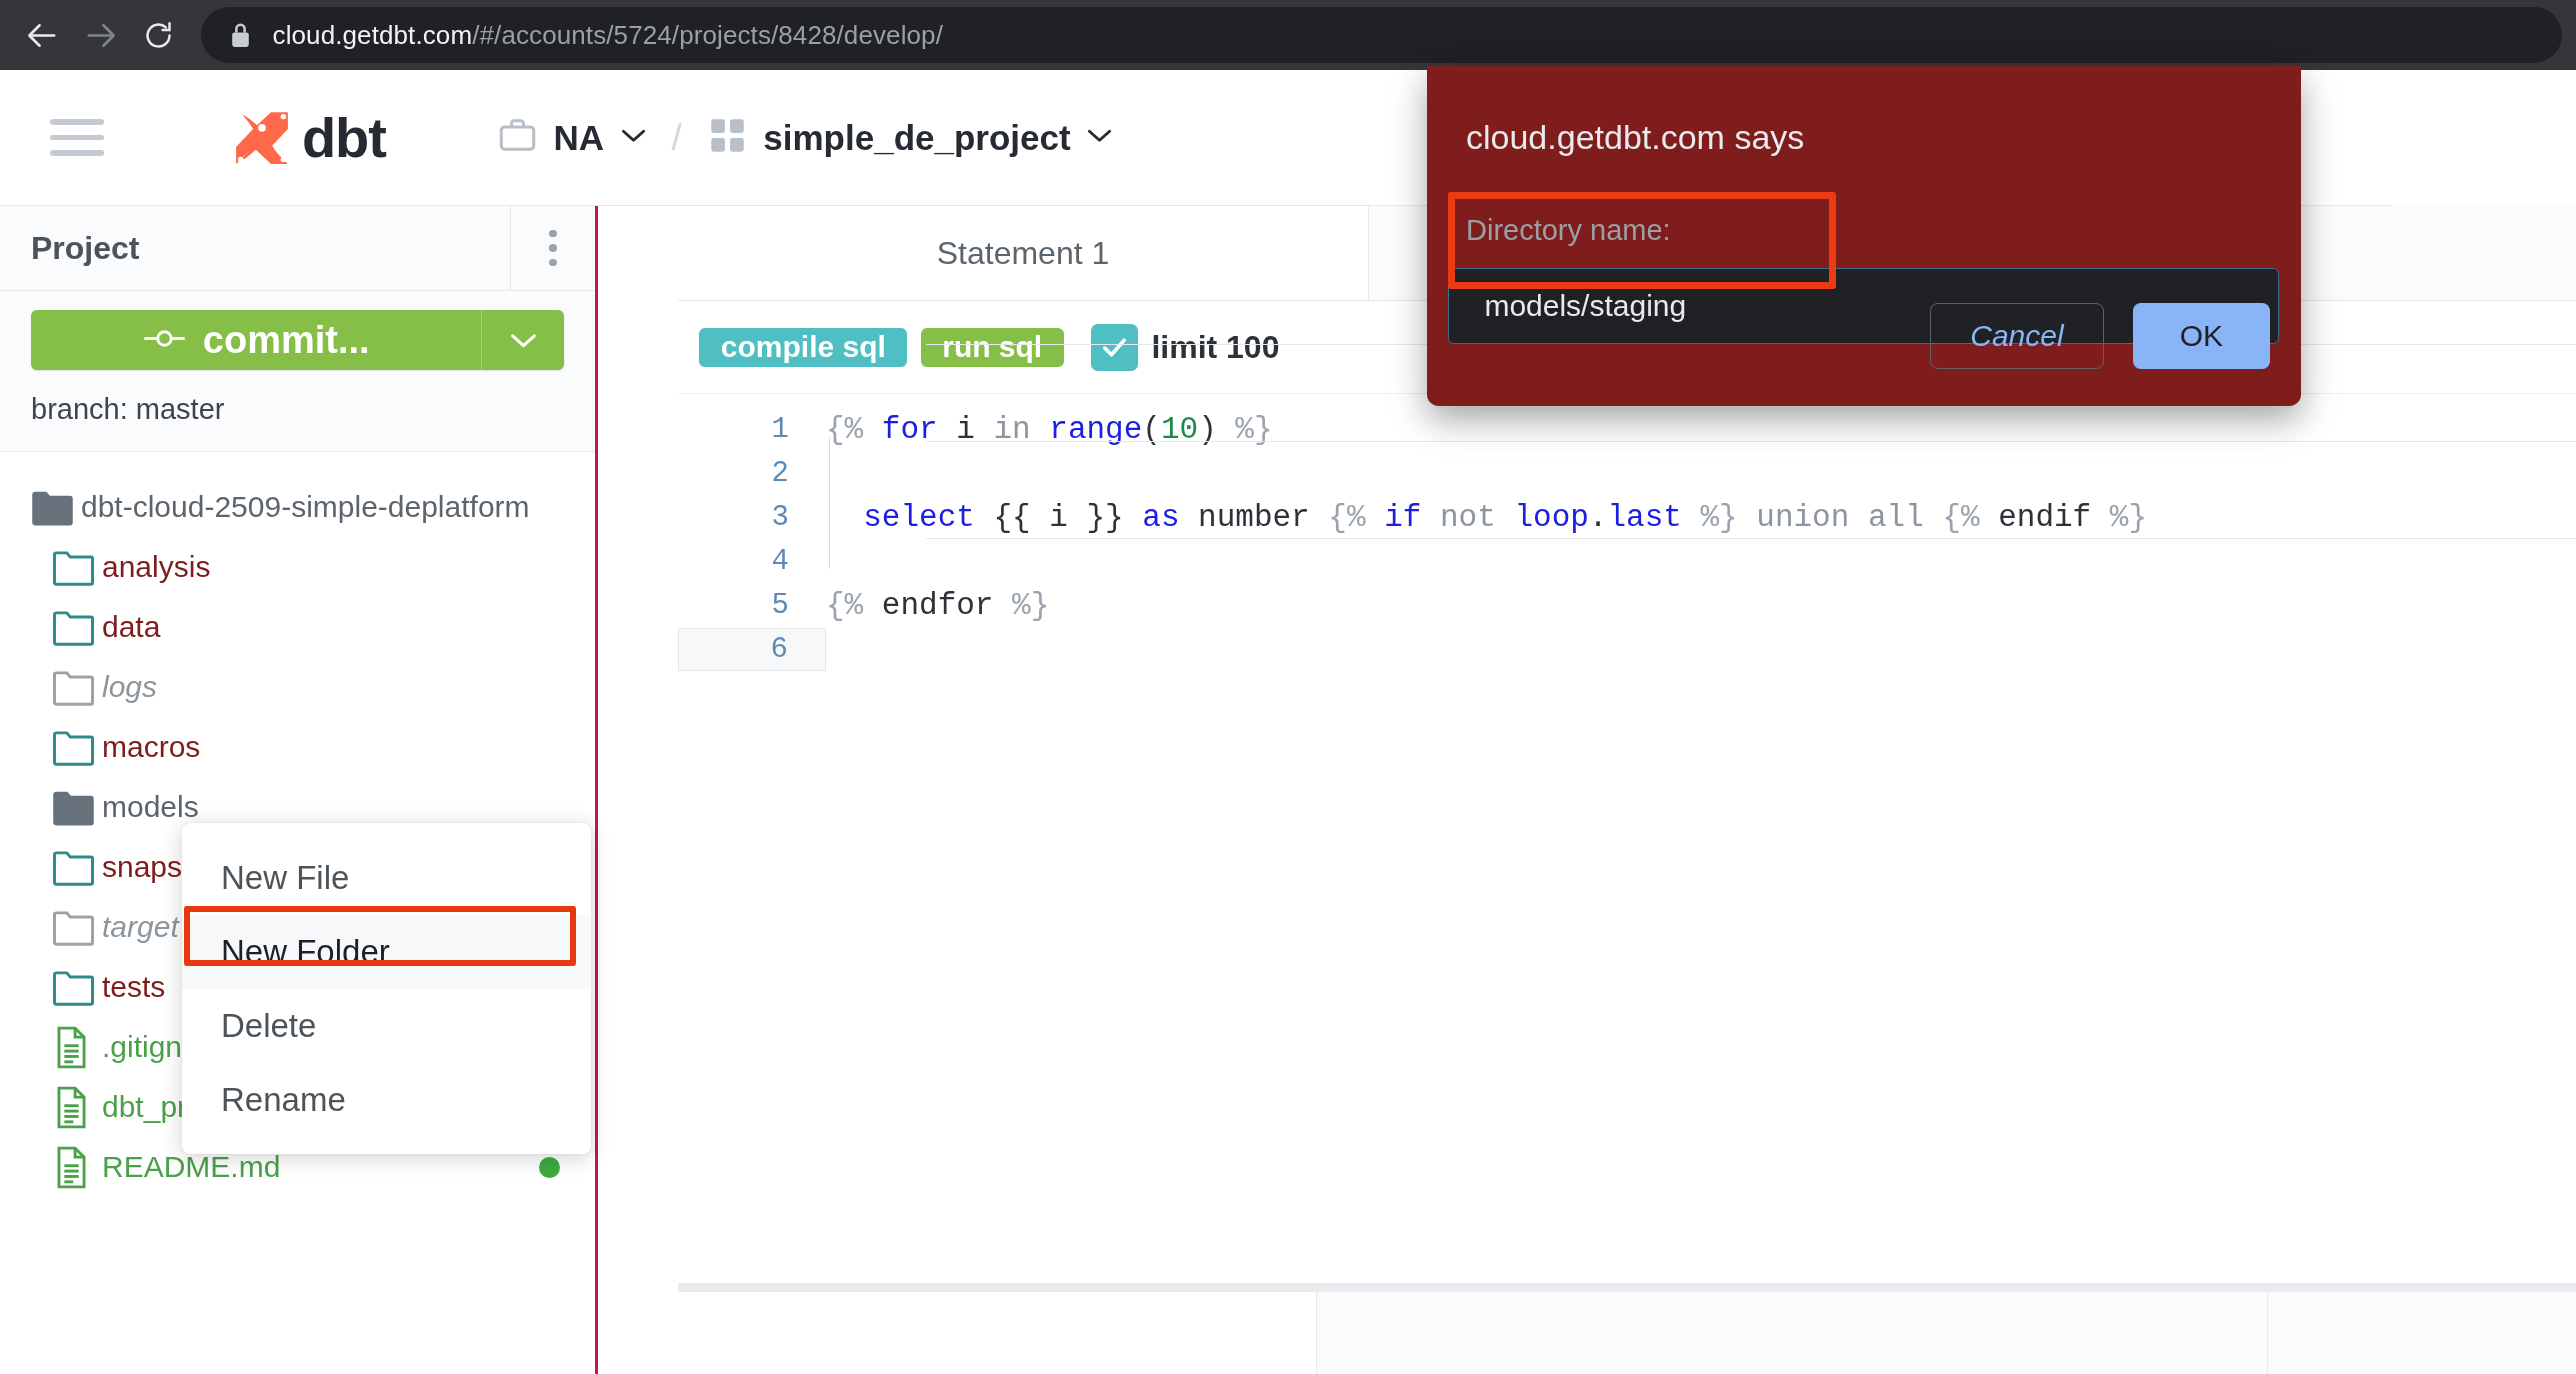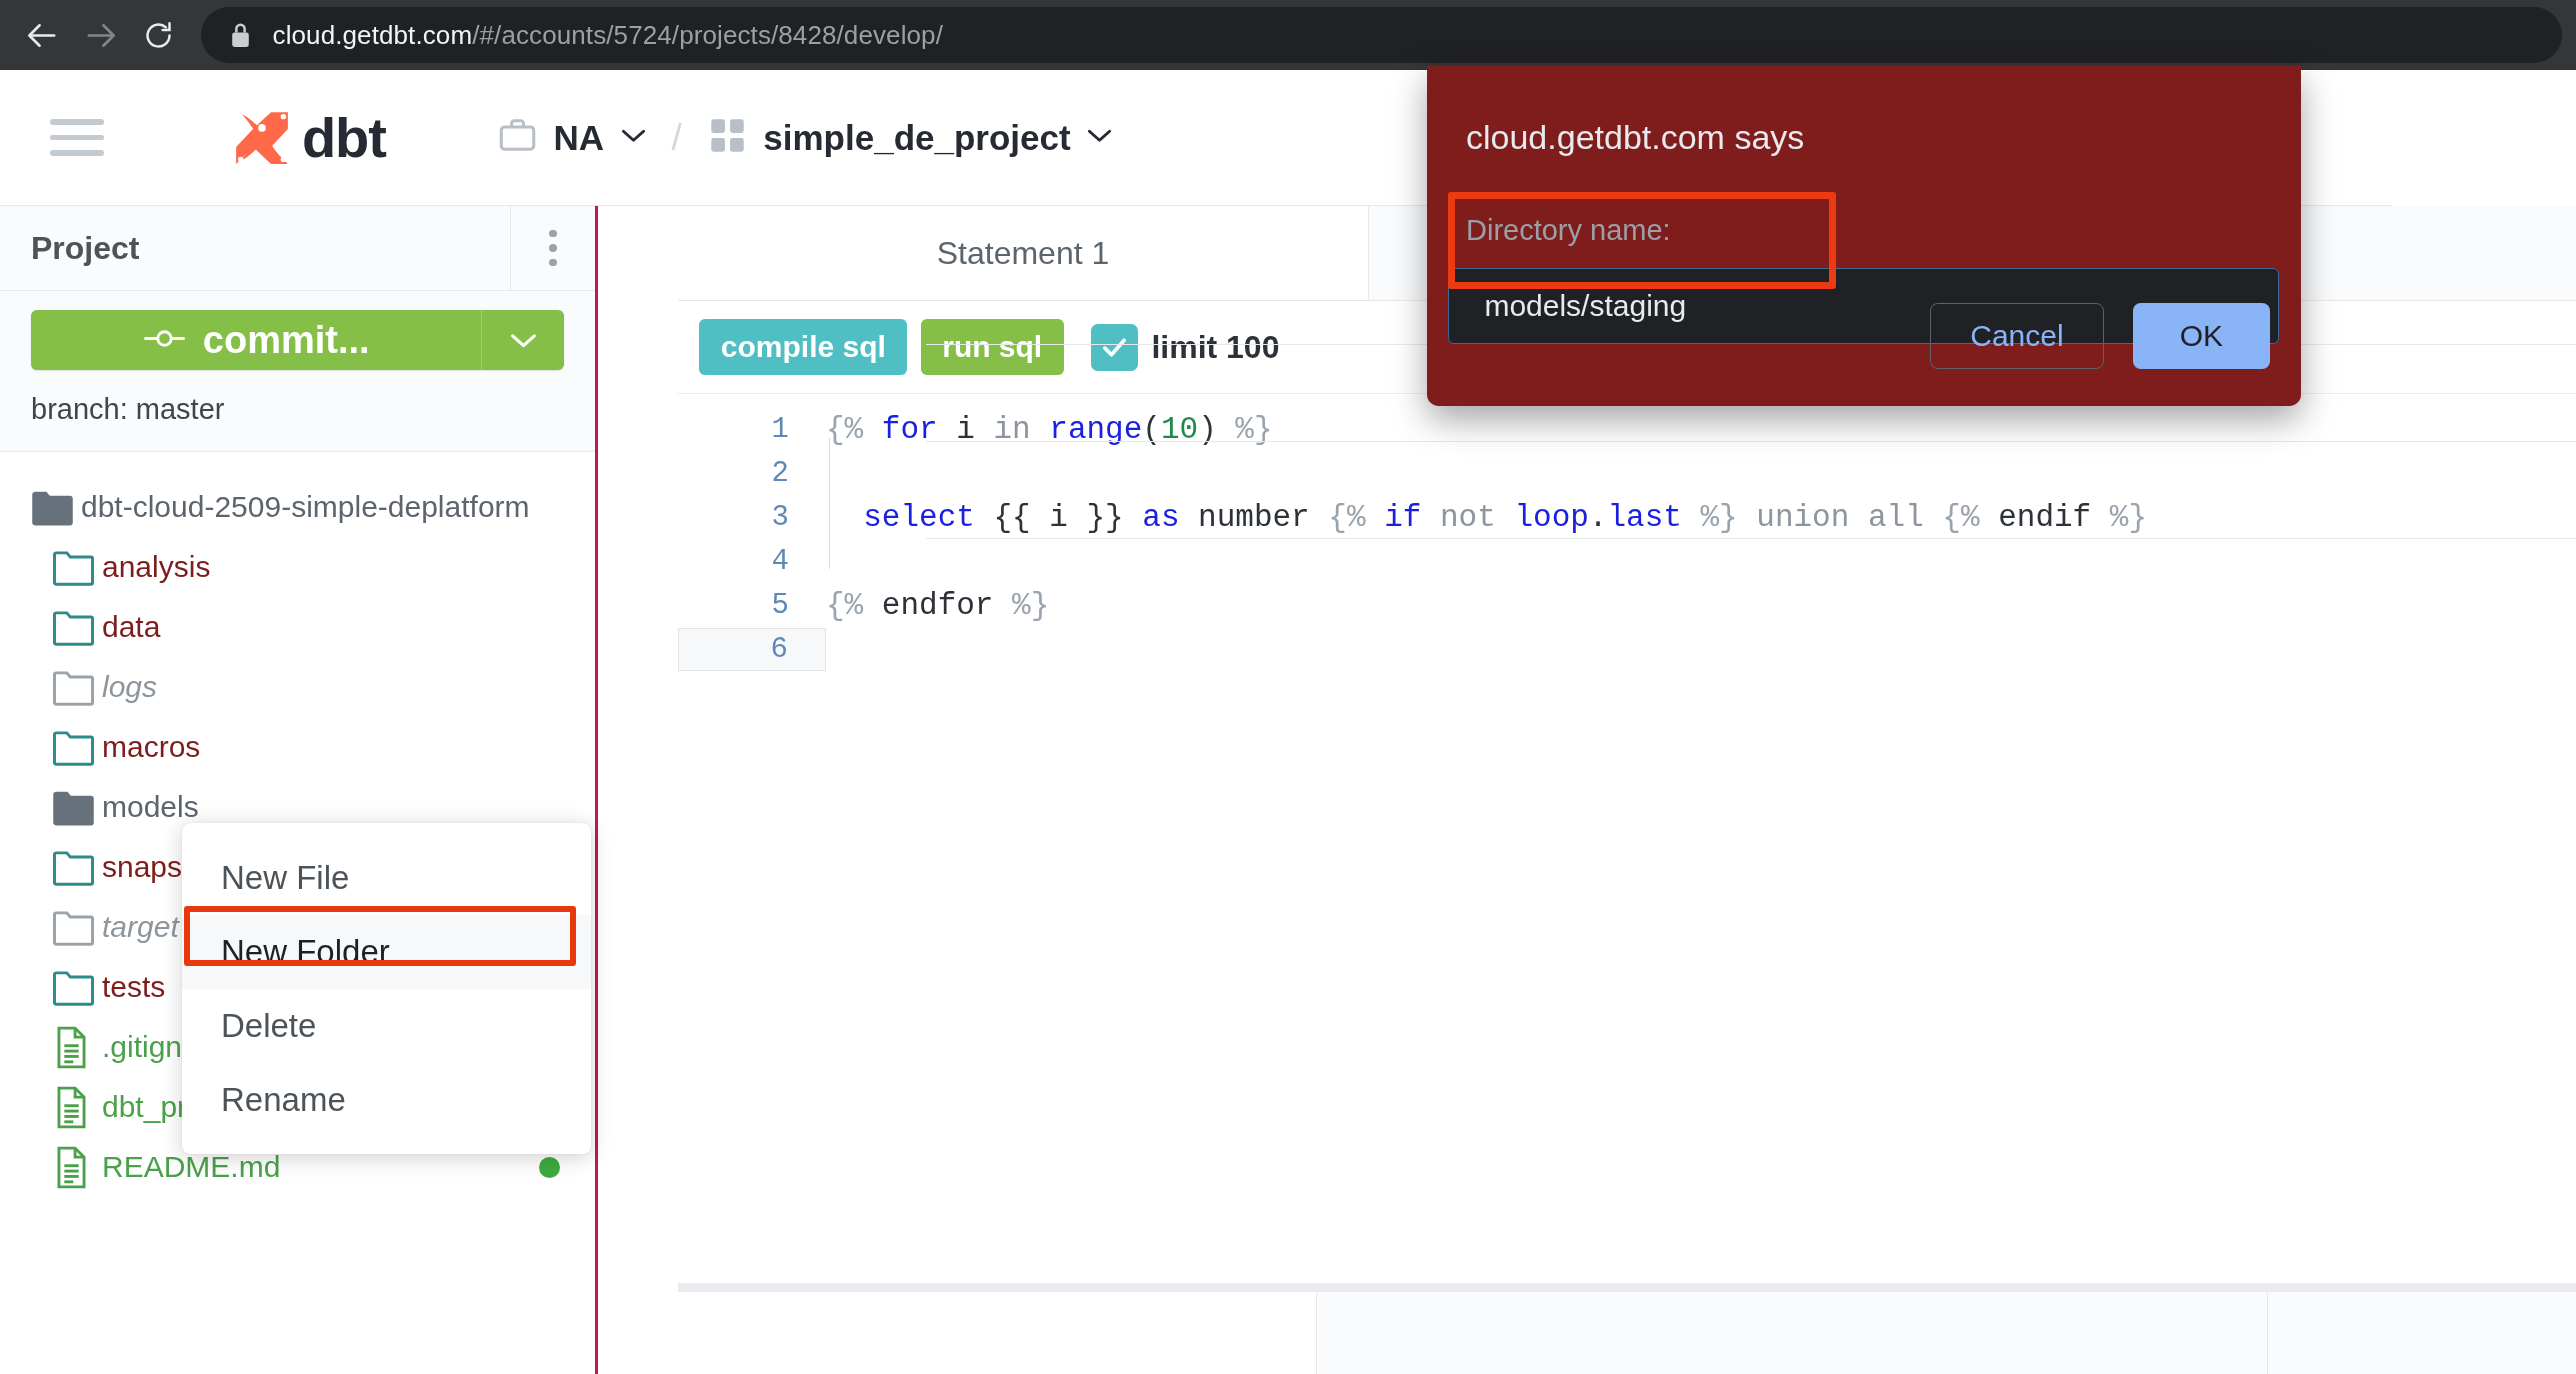--- a/index.html
+++ b/index.html
@@ -90,21 +90,21 @@
   
   #main { position: absolute; left: 678px; top: 206px; right: 0; bottom: 0; background: #ffffff; }
   #tabbar { height: 95px; border-bottom: 1px solid #e7e8ea; display: flex; align-items: stretch; background: #ffffff; }
   #tab-active {
     width: 691px; display: flex; align-items: center; justify-content: center;
     border-right: 1px solid #e7e8ea; background: #ffffff;
   }
   #tab-active .tlabel2 { font-size: 32px; color: #5c656e; }
   #tab-rest { flex: 1; background: #fafbfc; }
   #toolbar { height: 93px; display: flex; align-items: center; padding-left: 21.4px; gap: 13.6px; border-bottom: 1px solid #eceef0;}
-  .tbtn { height: 56px; padding: 0 21.4px; border-radius: 5.8px; color: #fff; font-size: 30px; font-weight: 700;
+  .tbtn { height: 39px; padding: 0 21.4px; border-radius: 5.8px; color: #fff; font-size: 30px; font-weight: 700;
           display: flex; align-items: center; }
   .tbtn.teal { background: #50bfc3; }
   .tbtn.green { background: #86bf47; }
   #limit-wrap { display: flex; align-items: center; gap: 13.6px; margin-left: 13.6px; }
   #limit-check { width: 47px; height: 47px; border-radius: 6.8px; background: #50bfc3; color: #fff;
      display: flex; align-items: center; justify-content: center; font-size: 29px; }
   #limit-label { font-size: 32px; font-weight: 700; color: #2d3238; }
 
   #code { position: relative; font-family: "Liberation Mono", monospace; font-size: 31px; padding-top: 13.6px; }
   .cline { display: flex; height: 44px; align-items: center; }
@@ -158,21 +158,21 @@
     display: flex; align-items: center; padding-left: 35px;
   }
   #modal-input-value { font-size: 30px; color: #e8eaed; }
   #modal-input-highlight {
     position: absolute; left: 1448px; top: 192px; width: 388px; height: 97px;
     border: 7.8px solid #ec3b12; border-radius: 2.9px; z-index: 70; pointer-events: none;
   }
   #modal-buttons { position: absolute; right: 31px; bottom: 37px; display: flex; gap: 29px; align-items: center; }
   #btn-cancel {
     height: 66px; padding: 0 39px; border-radius: 7.8px; border: 1px solid #5f6368;
-    color: #8ab4f8; font-size: 30px; display: flex; align-items: center; background: transparent;
+    color: #8ab4f8; font-size: 30px; display: flex; align-items: center; background: transparent; font-style: italic;
   }
   #btn-ok {
     height: 66px; padding: 0 47px; border-radius: 7.8px; background: #8ab4f8;
     color: #202124; font-size: 30px; display: flex; align-items: center; border: none;
   }
 </style>
 </head>
 <body>
 
 <div id="browser-chrome">

